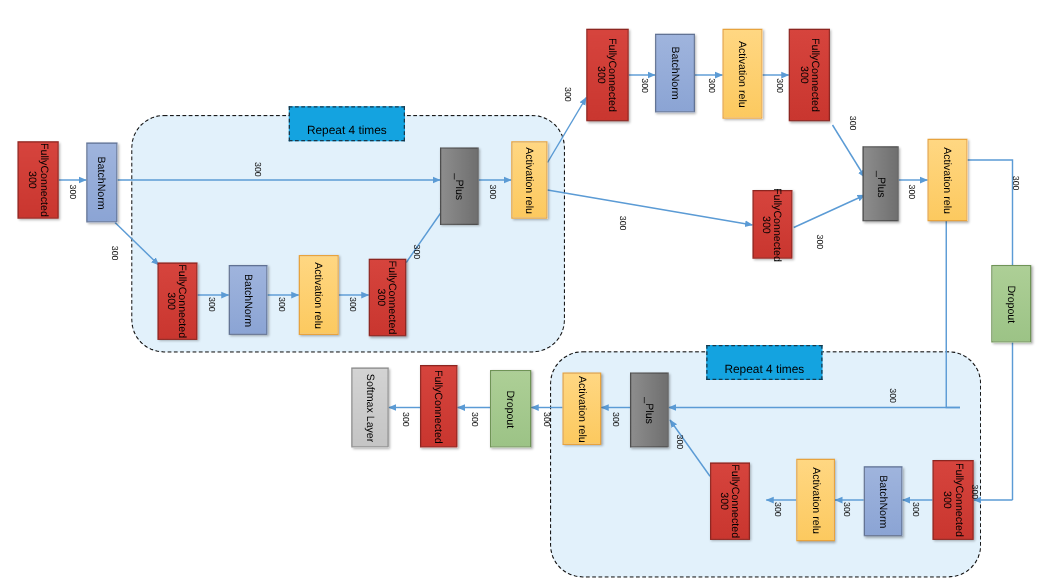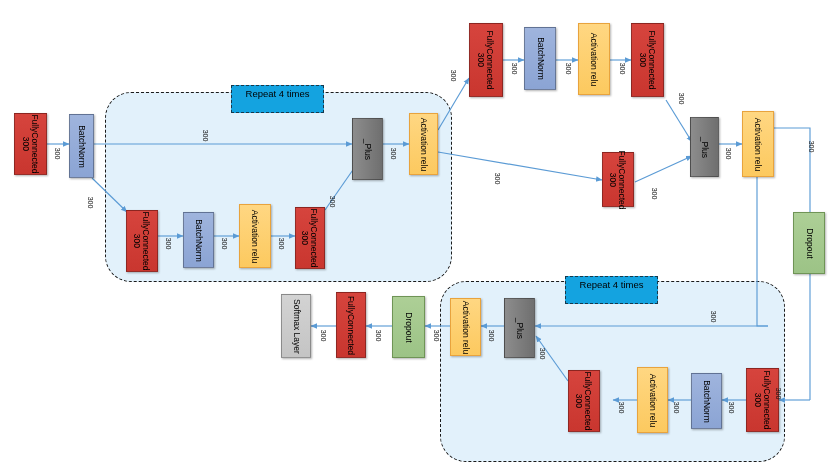--- a/index.html
+++ b/index.html
@@ -33,21 +33,21 @@
 
   
   .region{position:absolute;box-sizing:border-box;
           background:#e2f1fb;
           border:1.6px dashed #1a1a1a;
           border-radius:26px;}
   .badge{position:absolute;box-sizing:border-box;
          background:#14a3e0;
          border:1.4px dashed #15394d;
          color:#000;font-size:9.5px;
-         display:flex;align-items:flex-end;justify-content:center;
+         display:flex;align-items:flex-start;justify-content:center;
          padding:13px 7px;white-space:nowrap;}
 
   
   .elab{position:absolute;font-size:7px;color:#111;
         transform:rotate(90deg);transform-origin:center center;
         white-space:nowrap;}
 </style>
 </head>
 <body>
 

